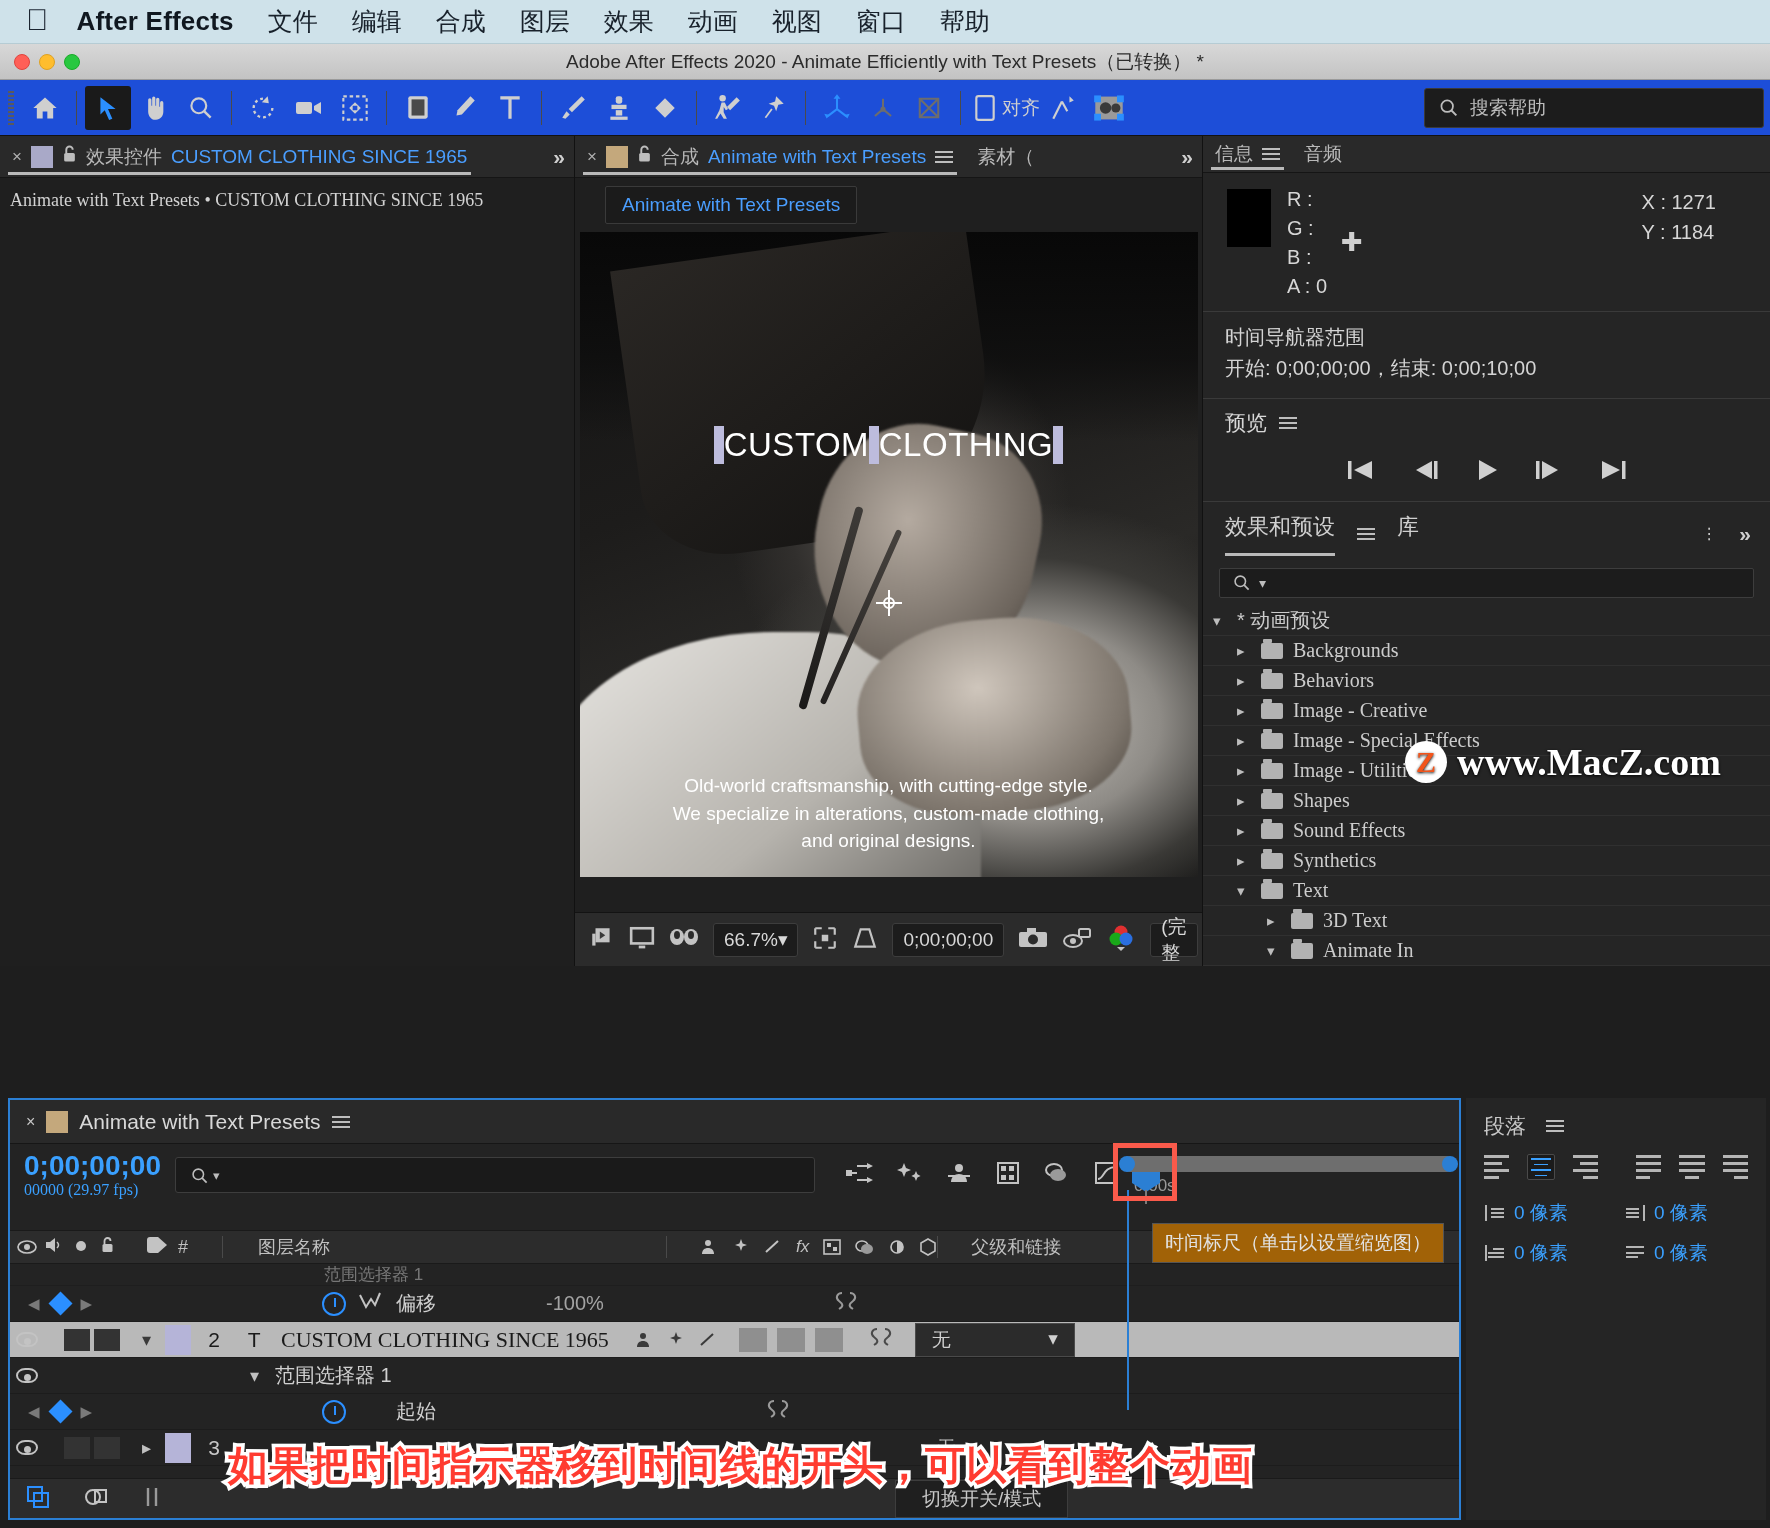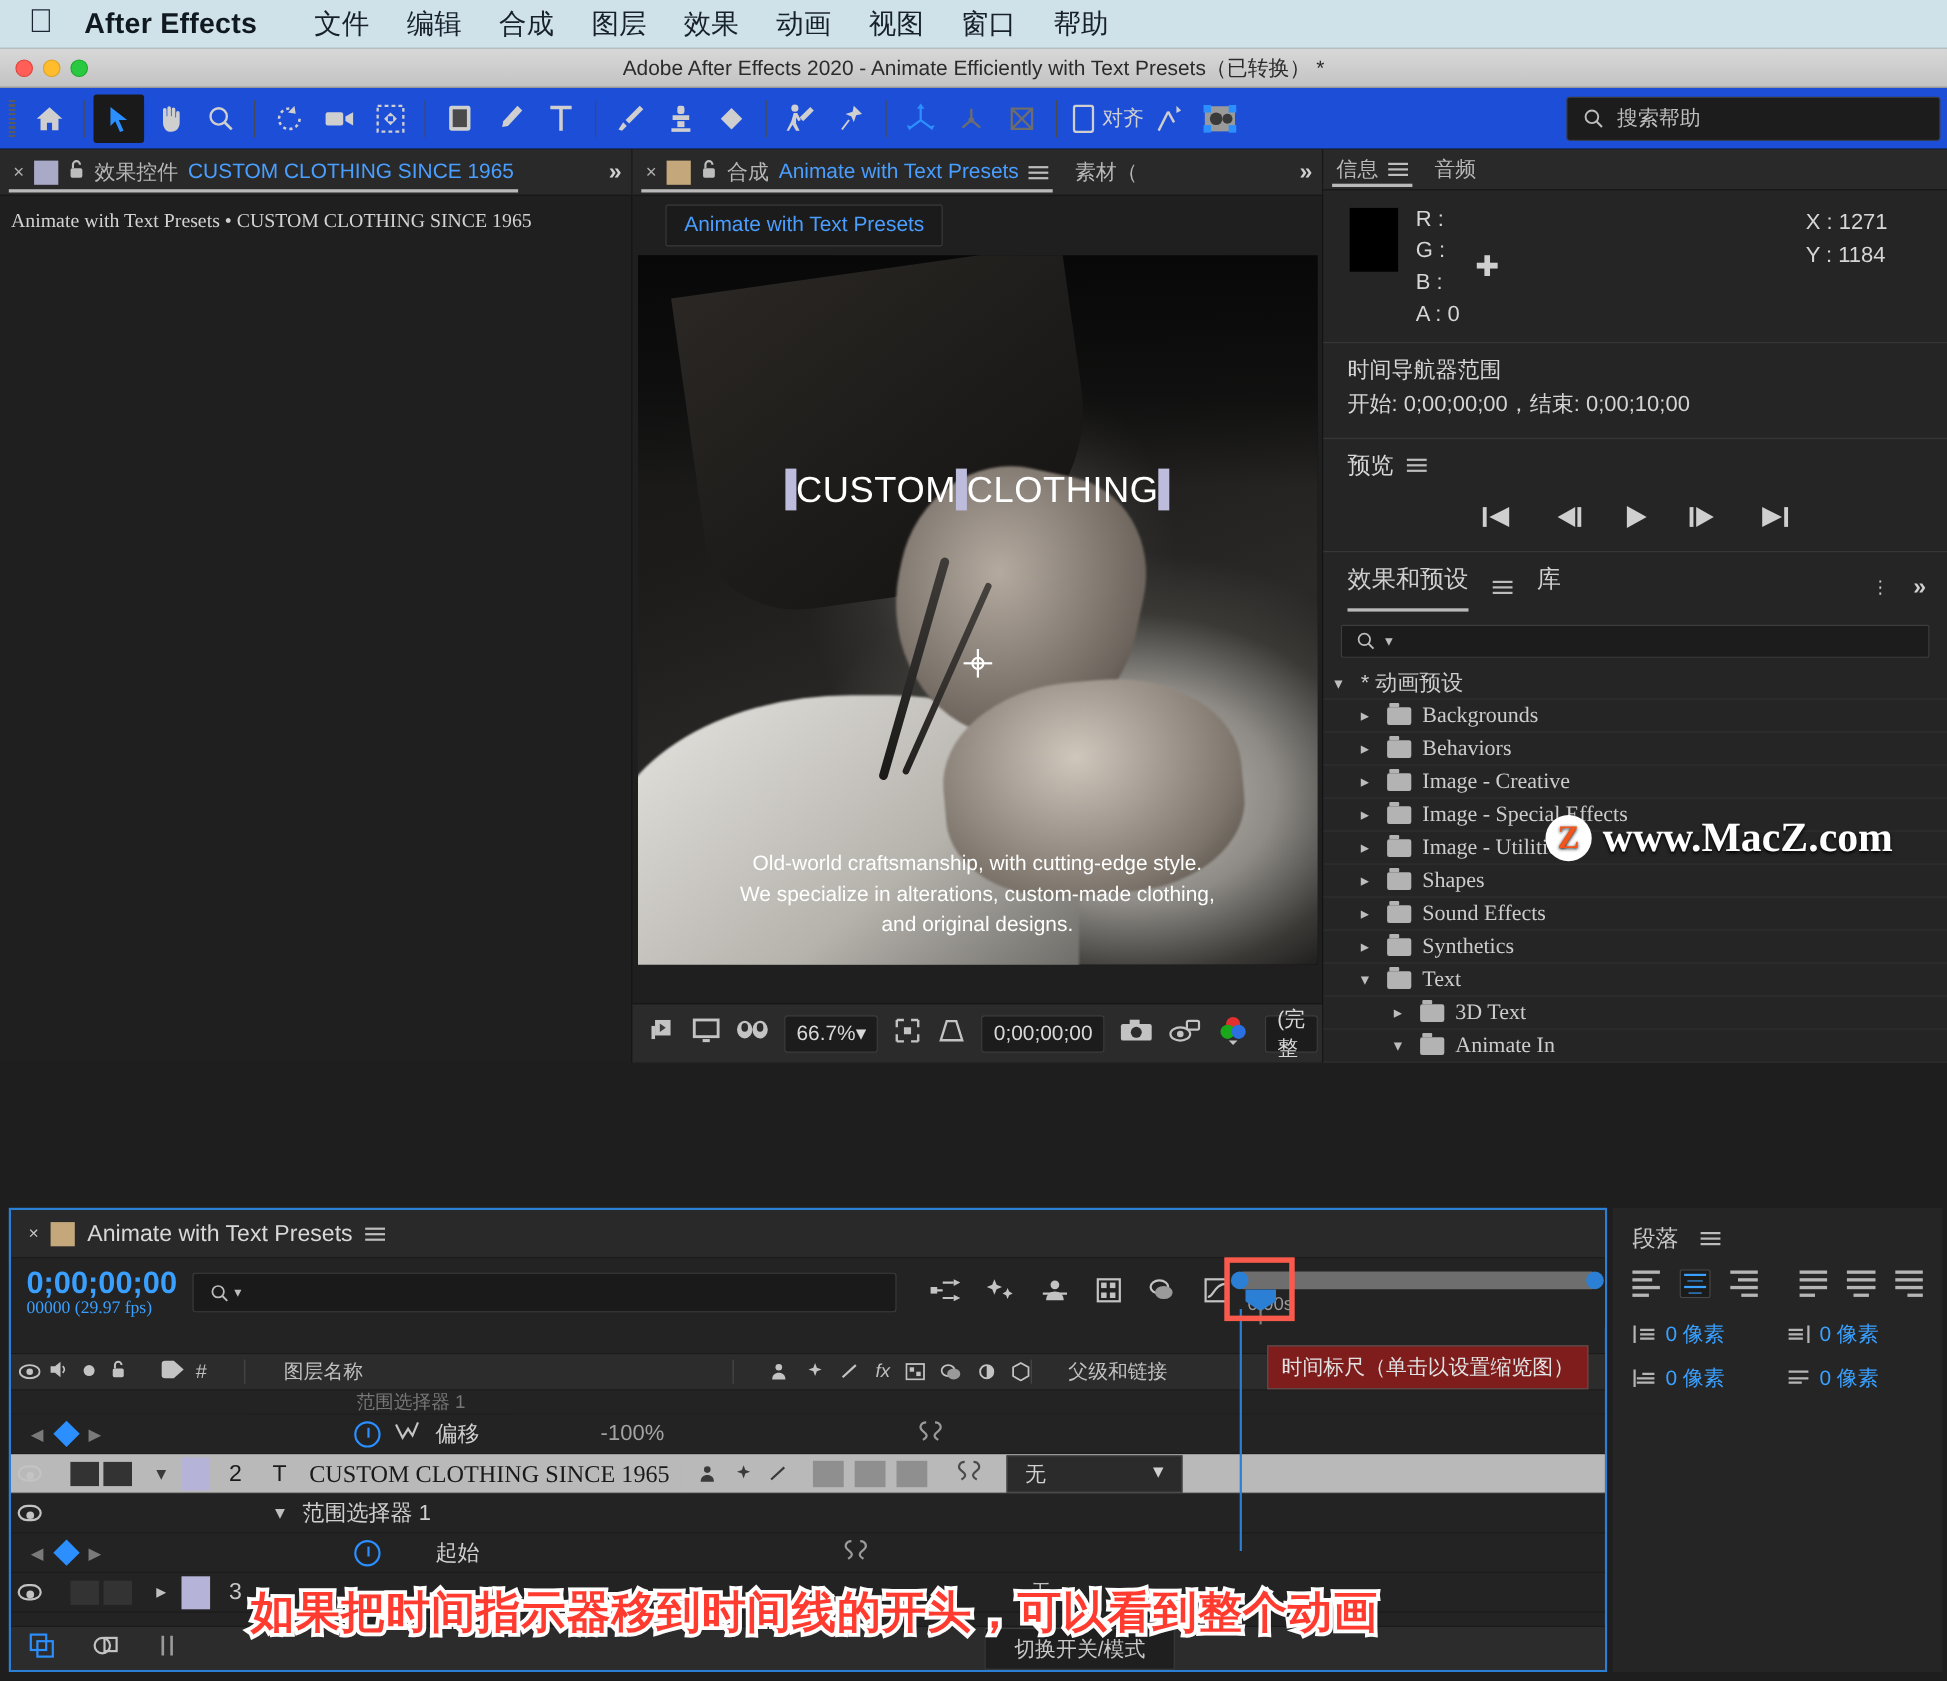--- a/index.html
+++ b/index.html
@@ -12,21 +12,21 @@
     position: relative;
   }
   
   .macbar {
     height: 44px; background: #cfe2ea;
     display: flex; align-items: center; gap: 0px;
     padding-left: 26px;
     border-bottom: 1px solid #b6ccd4;
   }
   .apple-logo { font-size: 30px; color: #1b2430; line-height: 1; margin-right: 28px; margin-top: -4px;}
-  .app-name { font-size: 26px; font-weight: bold; color: #101820; margin-right: 52px; letter-spacing: .2px;}
+  .app-name { font-size: 26px; font-weight: bold; color: #101820; margin-right: 34px; letter-spacing: .2px;}
   .macbar .mi { font-size: 25px; color: #18212b; margin-right: 34px; }
   
   .titlebar {
     height: 36px;
     background: linear-gradient(to bottom,#d8d8d8,#c3c3c3);
     display: flex; align-items: center; position: relative;
     border-bottom: 1px solid #9a9a9a;
   }
   .traffic { display: flex; gap: 9px; padding-left: 14px; }
   .tl { width: 16px; height: 16px; border-radius: 50%; }
@@ -208,21 +208,21 @@
   .ruler { position:absolute; left:1104px; top:44px; width:345px; height:62px; background:#232323;}
   .ruler-bar { position:absolute; left:8px; top:12px; right:4px; height:16px; background:#6e6e6e; border-radius:9px;}
   .ruler-bar::before,.ruler-bar::after{content:'';position:absolute;top:0;width:16px;height:16px;background:#2b7fd4;border-radius:9px;}
   .ruler-bar::before{left:-3px;} .ruler-bar::after{right:-3px;}
   .ruler-lbl { position:absolute; left:20px; top:32px; font-size:17px; color:#9a9a9a;}
   .playhead { position:absolute; left:18px; top:28px; width:28px; height:30px; z-index:5;}
   .playhead .ph-head{width:28px;height:20px;background:#2b7fd4;clip-path:polygon(0 0,100% 0,100% 55%,50% 100%,0 55%);}
   .playhead .ph-line{position:absolute;left:13px;top:18px;width:2px;height:14px;background:#7b7b7b;}
   .redbox { position:absolute; left:1113px; top:1143px; width:64px; height:58px; border:5px solid #fa5a4b; z-index:60;}
   .playline { position:absolute; left:1127px; top:1190px; width:2px; height:220px; background:#2b7fd4; z-index:30;}
-  .tooltip { position:absolute; left:1152px; top:1223px; background:#7f1d1d; border:1px solid #555;
+  .tooltip { position:absolute; left:1152px; top:1223px; background:#a16207; border:1px solid #555;
      padding:6px 12px; font-size:19px; color:#e2e2e2; white-space:nowrap; z-index:70;}
   
   .colhdr { height:34px; background:#2c2c2c; display:flex; align-items:center; border-top:1px solid #1a1a1a;
     border-bottom:1px solid #1a1a1a; font-size:18px; color:#c0c0c0;}
   .row { display:flex; align-items:center; height:36px; border-bottom:1px solid #1c1c1c; font-size:20px;}
   .row.sel { background:#b9b9b9; color:#1a1a1a;}
   .kfnav { display:flex; align-items:center; gap:12px; padding-left:18px; width:132px;}
   .kf-diamond { width:17px; height:17px; background:#2b8fff; transform:rotate(45deg);}
   .kf-arrow { color:#7a7a7a; font-size:15px;}
   .eyecell { width:34px; display:flex; justify-content:center; }

